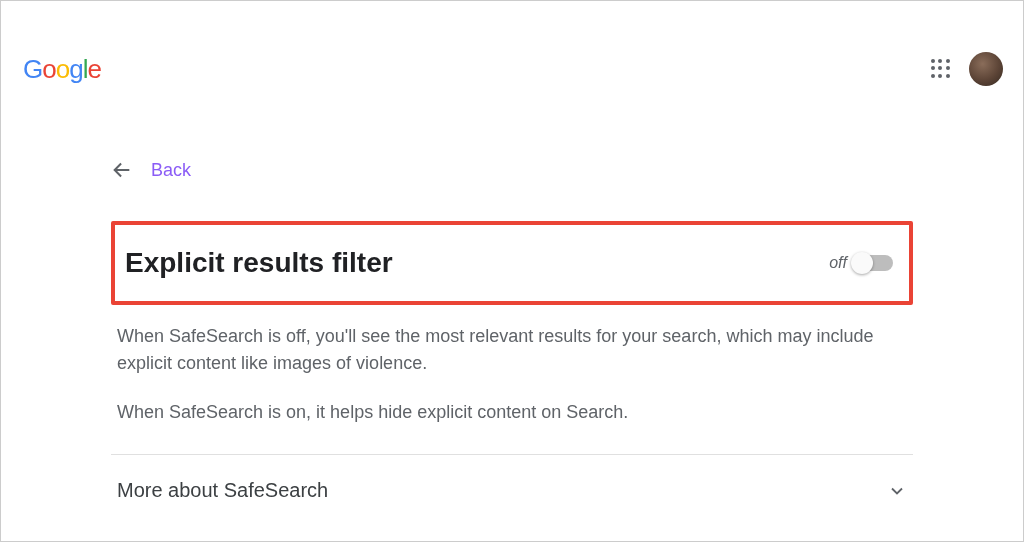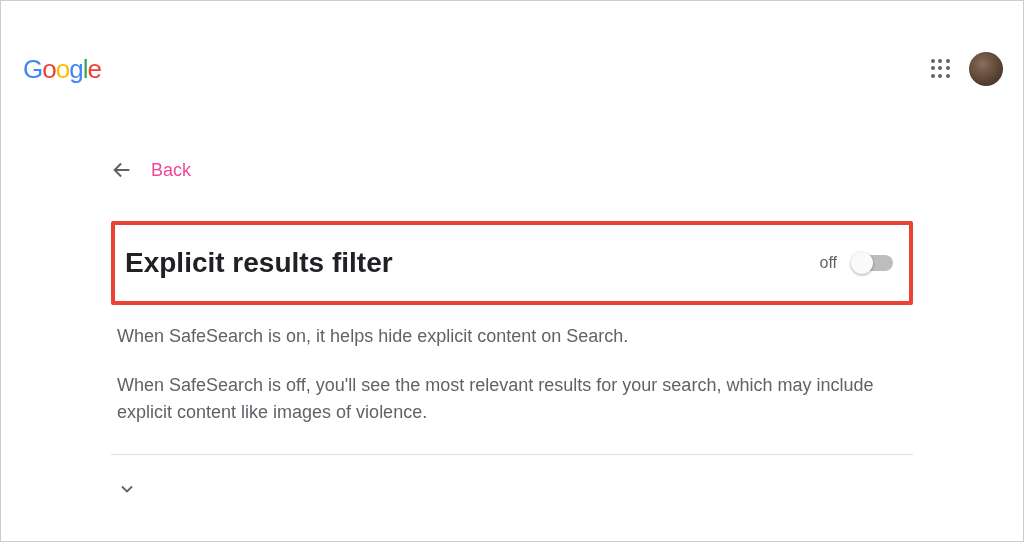--- a/index.html
+++ b/index.html
@@ -68,40 +68,41 @@
       cursor: pointer;
       margin-bottom: 40px;
     }
     .back-arrow {
       width: 22px;
       height: 22px;
       color: #5f6368;
     }
     .back-label {
       font-size: 18px;
-      color: #ec4899;
+      color: #8b5cf6;
     }
     .filter-box {
       border: 4px solid #EA4335;
       border-radius: 2px;
       padding: 22px 16px 22px 10px;
       display: flex;
       justify-content: space-between;
       align-items: center;
       margin-bottom: 18px;
     }
     .filter-title {
       font-size: 28px;
       color: #202124;
       font-weight: 700;
     }
     .toggle-group {
       display: flex;
       align-items: center;
-      gap: 16px;
+      gap: 6px;
+      font-style: italic;
     }
     .toggle-state {
       font-size: 16px;
       color: #5f6368;
     }
     .toggle {
       width: 40px;
       height: 16px;
       background: #bdbdbd;
       border-radius: 10px;
@@ -183,24 +184,25 @@
     <div class="filter-title">Explicit results filter</div>
     <div class="toggle-group">
       <span class="toggle-state">off</span>
       <div class="toggle">
         <div class="toggle-knob"></div>
       </div>
     </div>
   </div>
 
   <div class="description">
+    <p>When SafeSearch is off, you'll see the most relevant results for your search, which may include explicit content like images of violence.</p>
     <p>When SafeSearch is on, it helps hide explicit content on Search.</p>
-    <p>When SafeSearch is off, you'll see the most relevant results for your search, which may include explicit content like images of violence.</p>
   </div>
 
   <div class="divider"></div>
 
   <div class="more-row">
+    <span class="more-label">More about SafeSearch</span>
     <svg class="chevron" viewBox="0 0 24 24" fill="none" stroke="currentColor" stroke-width="2.2">
       <polyline points="6,9 12,15 18,9"></polyline>
     </svg>
   </div>
 </div>
 
 </body></html>

